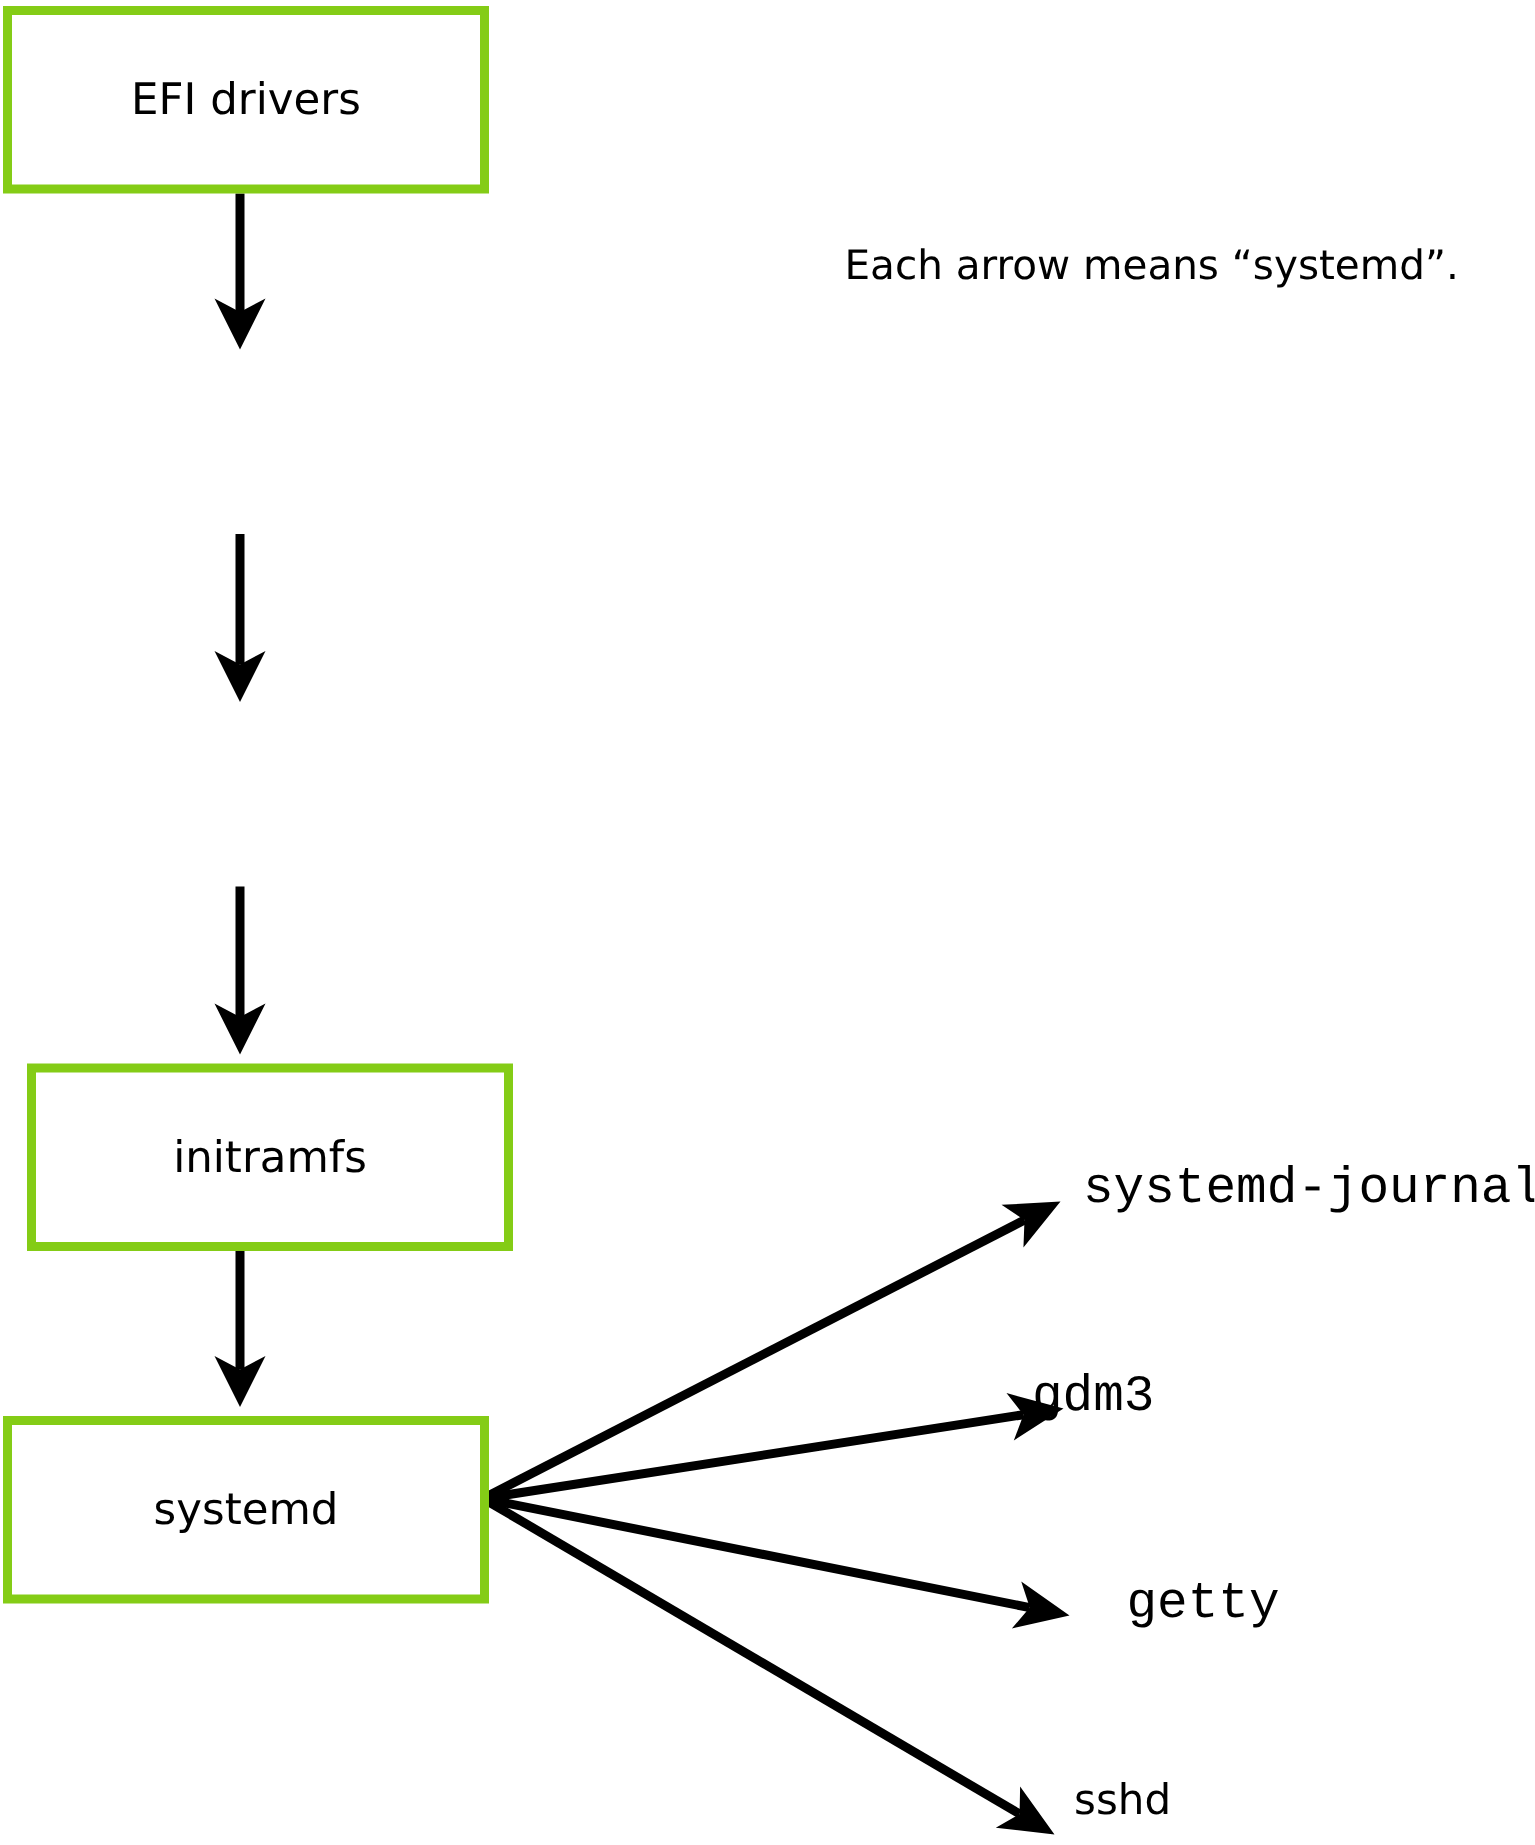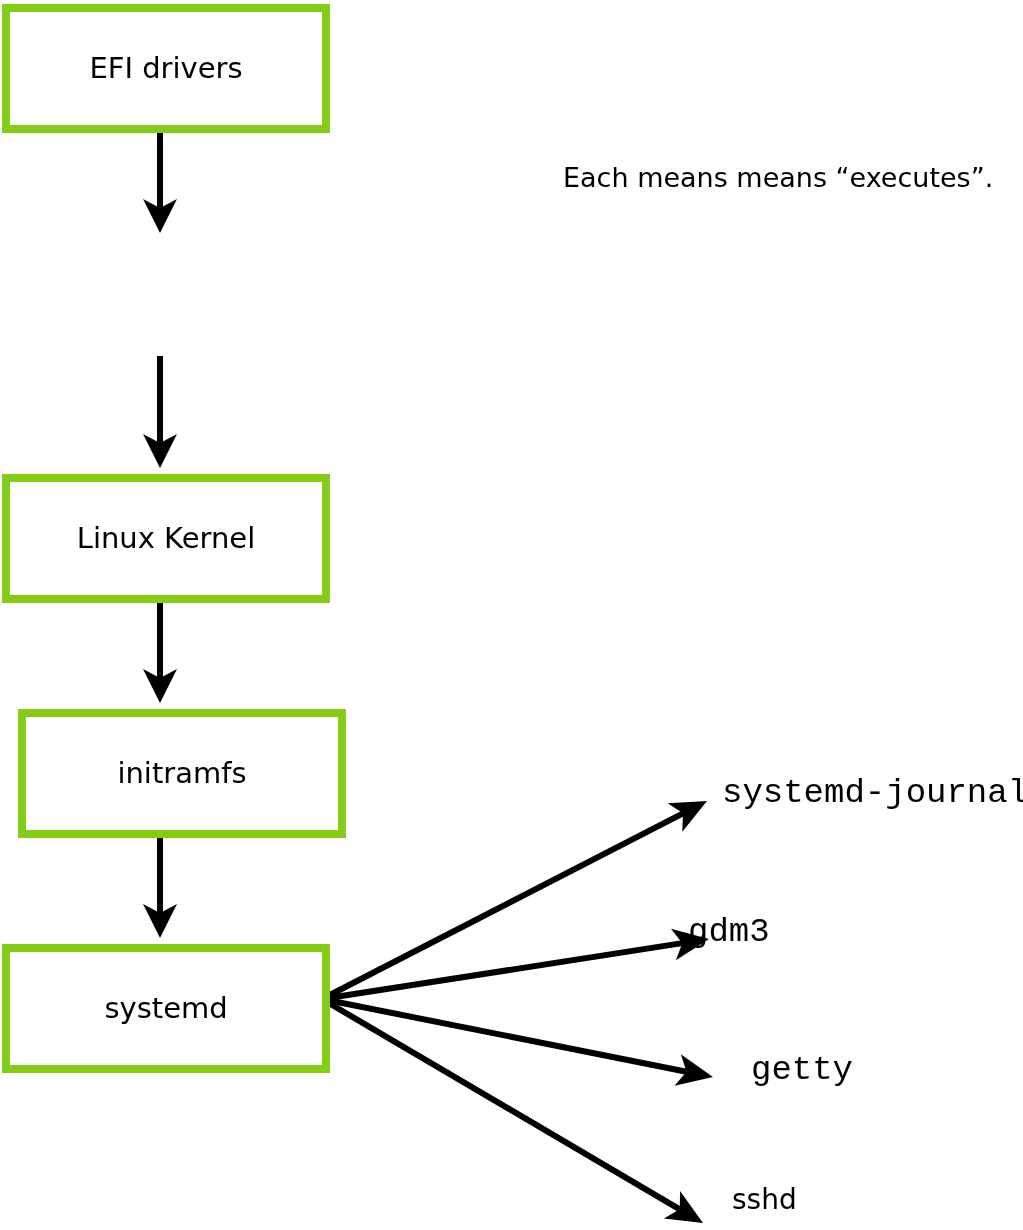--- a/index.html
+++ b/index.html
@@ -13,21 +13,21 @@
     height: 1230px;
     background: #ffffff;
     overflow: hidden;
     font-family: "DejaVu Sans", sans-serif;
   }
   .stage-box {
     position: absolute;
     left: 2px;
     width: 312px;
     height: 113px;
-    border: 8px solid #84cc16;
+    border: 6px solid #84cc16;
     background: #ffffff;
     box-sizing: content-box;
     display: flex;
     align-items: center;
     justify-content: center;
   }
   .stage-label {
     font-family: "DejaVu Sans", sans-serif;
     font-size: 29px;
     color: #000000;
@@ -83,30 +83,27 @@
       <polygon points="709.00,939.00 675.88,960.33 682.32,943.14 670.97,928.70" fill="#000000"></polygon>
       <line x1="322" y1="999" x2="686.5217203674965" y2="1071.717887950549" stroke="#000000" stroke-width="6"></line>
       <polygon points="713.00,1077.00 674.57,1085.65 686.52,1071.72 680.83,1054.27" fill="#000000"></polygon>
       <line x1="322" y1="999" x2="679.7246359192465" y2="1209.3157964459613" stroke="#000000" stroke-width="6"></line>
       <polygon points="703.00,1223.00 663.86,1218.55 679.72,1209.32 680.08,1190.96" fill="#000000"></polygon>
     </svg>
 
   <div class="stage-box" style="left: 2px; top: 4px; width: 312px; height: 113px;">
     <span class="stage-label">EFI drivers</span>
   </div>
-  <div class="stage-box" style="left: 2px; top: 474px; width: 312px; height: 113px;">
-    <span class="stage-label">Linux Kernel</span>
-  </div>
   <div class="stage-box" style="left: 18px; top: 709px; width: 312px; height: 113px; align-items: center;">
     <span class="stage-label">initramfs</span>
   </div>
   <div class="stage-box" style="left: 2px; top: 944px; width: 312px; height: 113px;">
     <span class="stage-label">systemd</span>
   </div>
 
-  <div class="caption" style="left: 563px; top: 164px;">Each means means “executes”.</div>
+  <div class="caption" style="left: 563px; top: 164px;">Each arrow means “systemd”.</div>
 
   <div class="svc-label" style="left: 722px; top: 776px;">systemd-journal</div>
   <div class="svc-label" style="left: 688px; top: 915px;">gdm3</div>
   <div class="svc-label" style="left: 751px; top: 1053px;">getty</div>
-  <div class="svc-label sans" style="left: 716px; top: 1186px; margin-left: 16px;">sshd</div>
+  <div class="svc-label sans" style="left: 716px; top: 1186px;">sshd</div>
 
 </div>
 
 </body></html>

